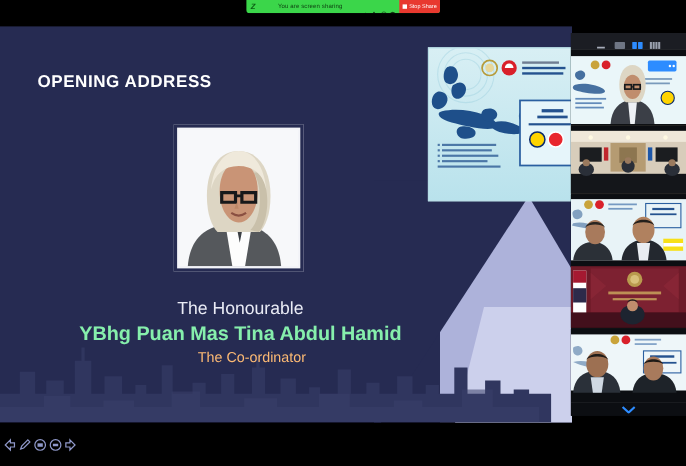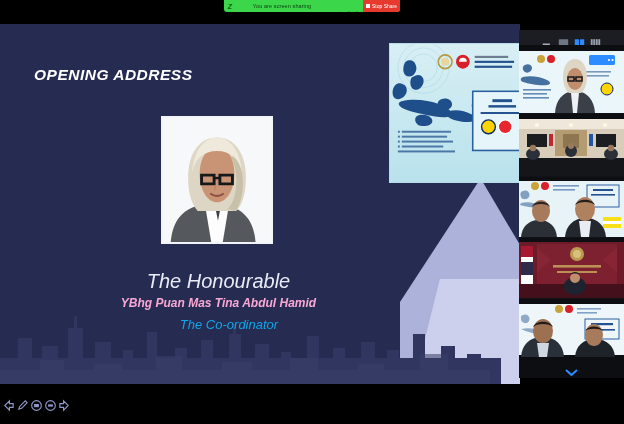--- a/index.html
+++ b/index.html
@@ -26,21 +26,21 @@
   }
   .share-icons{ display:flex; gap:2.5px; align-items:center; padding:0 3px; }
   .share-icons .ic{ width:6px; height:6px; display:block; }
   .stop-share{
     background:#e8392f; height:12px; display:flex; align-items:center; gap:1.5px;
     padding:0 3px; color:#fff; font-size:5px; white-space:nowrap;
   }
   .stop-share .sq{ width:4px; height:4px; background:#fff; display:inline-block; }
 
   
-  .stage{ position:absolute; left:0; top:12px; width:624px; height:384px; background:#000;font-style:italic; }
+  .stage{ position:absolute; left:0; top:12px; width:624px; height:384px; background:#000; }
   .slide{
     position:absolute; left:0; top:12px; width:520px; height:360px;
     background:#262b52; overflow:hidden;
   }
   
   .chev{ position:absolute; }
   .chev1{
     right:-30px; top:150px; width:150px; height:210px;
     background:#adb2da;
     clip-path:polygon(0 0, 52% 0, 100% 58%, 100% 100%, 0 100%);
@@ -62,23 +62,23 @@
     position:absolute; left:34px; top:42px;
     font-size:15.5px; font-weight:bold; color:#ffffff; letter-spacing:.5px;
   }
   .portrait-frame{
     position:absolute; left:158px; top:89px; width:118px; height:134px;
     background:#f3f4f8; border:3px solid #262b52; padding:2px;
   }
   .portrait{ width:100%; height:100%; display:block; }
 
   .credits{ position:absolute; left:0; top:246px; width:437px; text-align:center; color:#fff; }
-  .credit-1{ font-size:20px; font-weight:400; line-height:22px; color:#e9ebf5; }
-  .credit-2{ font-size:12px; font-weight:bold; line-height:23px; color:#f9a8d4; }
-  .credit-3{ font-size:13px; line-height:19px; color:#0ea5e9;padding-left:21px; }
+  .credit-1{ font-size:16px; font-weight:400; line-height:22px; color:#e9ebf5; }
+  .credit-2{ font-size:18px; font-weight:bold; line-height:23px; color:#86efac; }
+  .credit-3{ font-size:13px; line-height:19px; color:#fdba74;padding-left:21px; }
   .credit-4{ font-size:13px; line-height:19px; color:#e9ebf5; }
 
   
   .thumb-slide{
     position:absolute; left:389px; top:31px; width:131px; height:140px;
     background:#cdeaf0; overflow:hidden; border:1px solid #b6dde6;
   }
 
   
   .annot{

